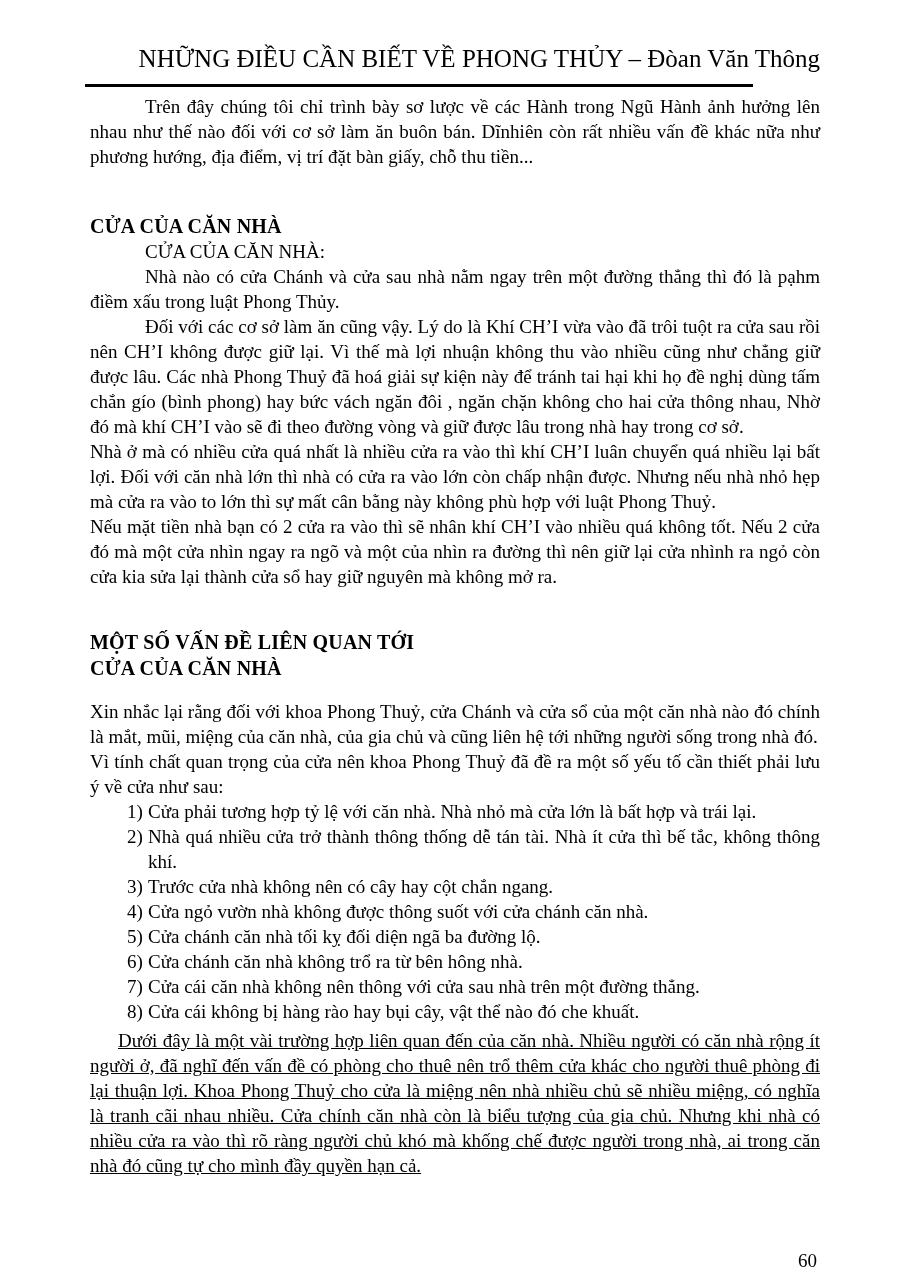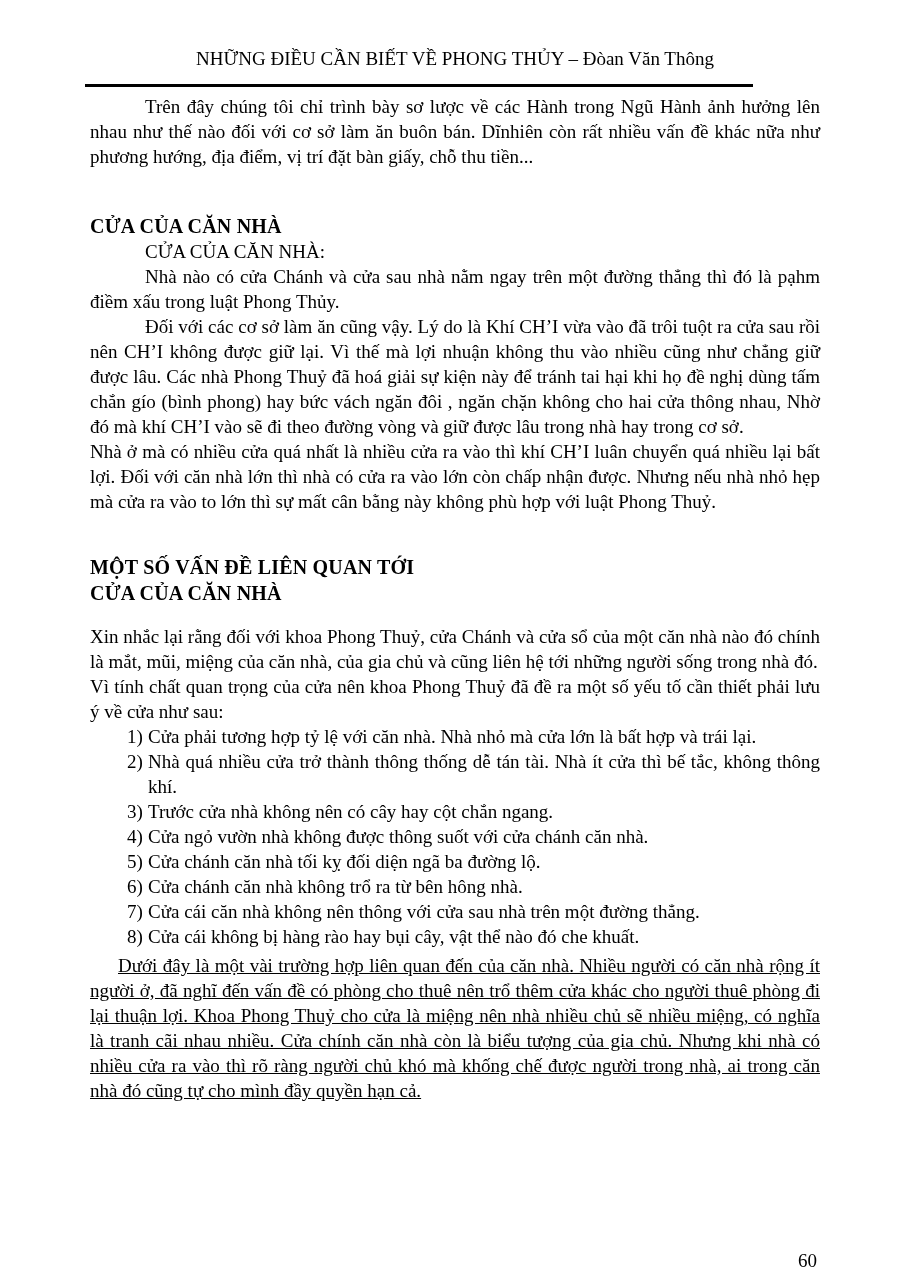--- a/index.html
+++ b/index.html
@@ -16,22 +16,22 @@
     overflow: hidden;
   }
   .content {
     position: absolute;
     left: 90px;
     top: 0;
     width: 730px;
   }
   .doc-title {
     margin-top: 46px;
-    text-align: center;
-    font-size: 19px;
+    text-align: right;
+    font-size: 25px;
     white-space: nowrap;
   }
   .header-rule {
     margin-top: 13px;
     margin-left: -5px;
     width: 668px;
     height: 0;
     border-top: 3px solid #000;
   }
   p { margin: 0; text-align: justify; }
@@ -75,20 +75,21 @@
     <div class="header-rule"></div>
 
     <p class="intro indent">Trên đây chúng tôi chỉ trình bày sơ lược về các Hành trong Ngũ Hành ảnh hưởng lên nhau như thế nào đối với cơ sở làm ăn buôn bán. Dĩnhiên còn rất nhiều vấn đề khác nữa như phương hướng, địa điểm, vị trí đặt bàn giấy, chỗ thu tiền...</p>
 
     <div class="s1-heading">CỬA CỦA CĂN NHÀ</div>
     <p class="s1-subheading">CỬA CỦA CĂN NHÀ:</p>
 
     <p class="indent">Nhà nào có cửa Chánh và cửa sau nhà nằm ngay trên một đường thẳng thì  đó là pạhm điềm xấu trong luật Phong Thủy.</p>
     <p class="indent">Đối với các cơ sở làm ăn cũng vậy. Lý do là Khí CH’I vừa vào đã trôi tuột ra cửa sau rồi nên CH’I không được giữ lại. Vì thế mà lợi nhuận không thu vào nhiều cũng như chẳng giữ được lâu. Các nhà Phong Thuỷ đã hoá giải sự kiện này để tránh tai hại khi họ đề nghị dùng tấm chắn gío (bình phong) hay bức vách ngăn đôi , ngăn chặn không cho hai cửa thông nhau, Nhờ đó mà khí CH’I vào sẽ đi theo đường vòng và giữ được lâu trong nhà hay trong cơ sở.</p>
     <p>Nhà ở mà có nhiều cửa quá nhất là nhiều cửa ra vào thì khí CH’I luân chuyển quá nhiều lại bất lợi. Đối với căn nhà lớn thì nhà có cửa ra vào lớn còn chấp nhận được. Nhưng nếu nhà nhỏ hẹp mà cửa ra vào to lớn thì sự mất cân bằng này không phù hợp với luật Phong Thuỷ.</p>
+    <p>Nếu mặt tiền nhà bạn có 2 cửa ra vào thì sẽ nhân khí CH’I vào nhiều quá không tốt. Nếu 2 cửa đó mà một cửa nhìn ngay ra ngõ và một của nhìn ra đường thì nên giữ lại cửa nhình ra ngỏ còn cửa kia sửa lại thành cửa sổ hay giữ nguyên mà không mở ra.</p>
 
     <div class="s2-heading">
       <div>MỘT SỐ VẤN ĐỀ LIÊN QUAN TỚI</div>
       <div>CỬA CỦA CĂN NHÀ</div>
     </div>
 
     <p class="s2-first">Xin nhắc lại rằng đối với khoa Phong Thuỷ, cửa Chánh và cửa sổ của một căn nhà nào đó chính là  mắt, mũi, miệng của căn nhà, của gia chủ và cũng liên hệ tới những người sống trong nhà đó.</p>
     <p>Vì tính chất quan trọng của cửa nên khoa Phong Thuỷ đã đề ra một số yếu tố cần thiết phải lưu ý về cửa như sau:</p>
 
     <div class="rules">

